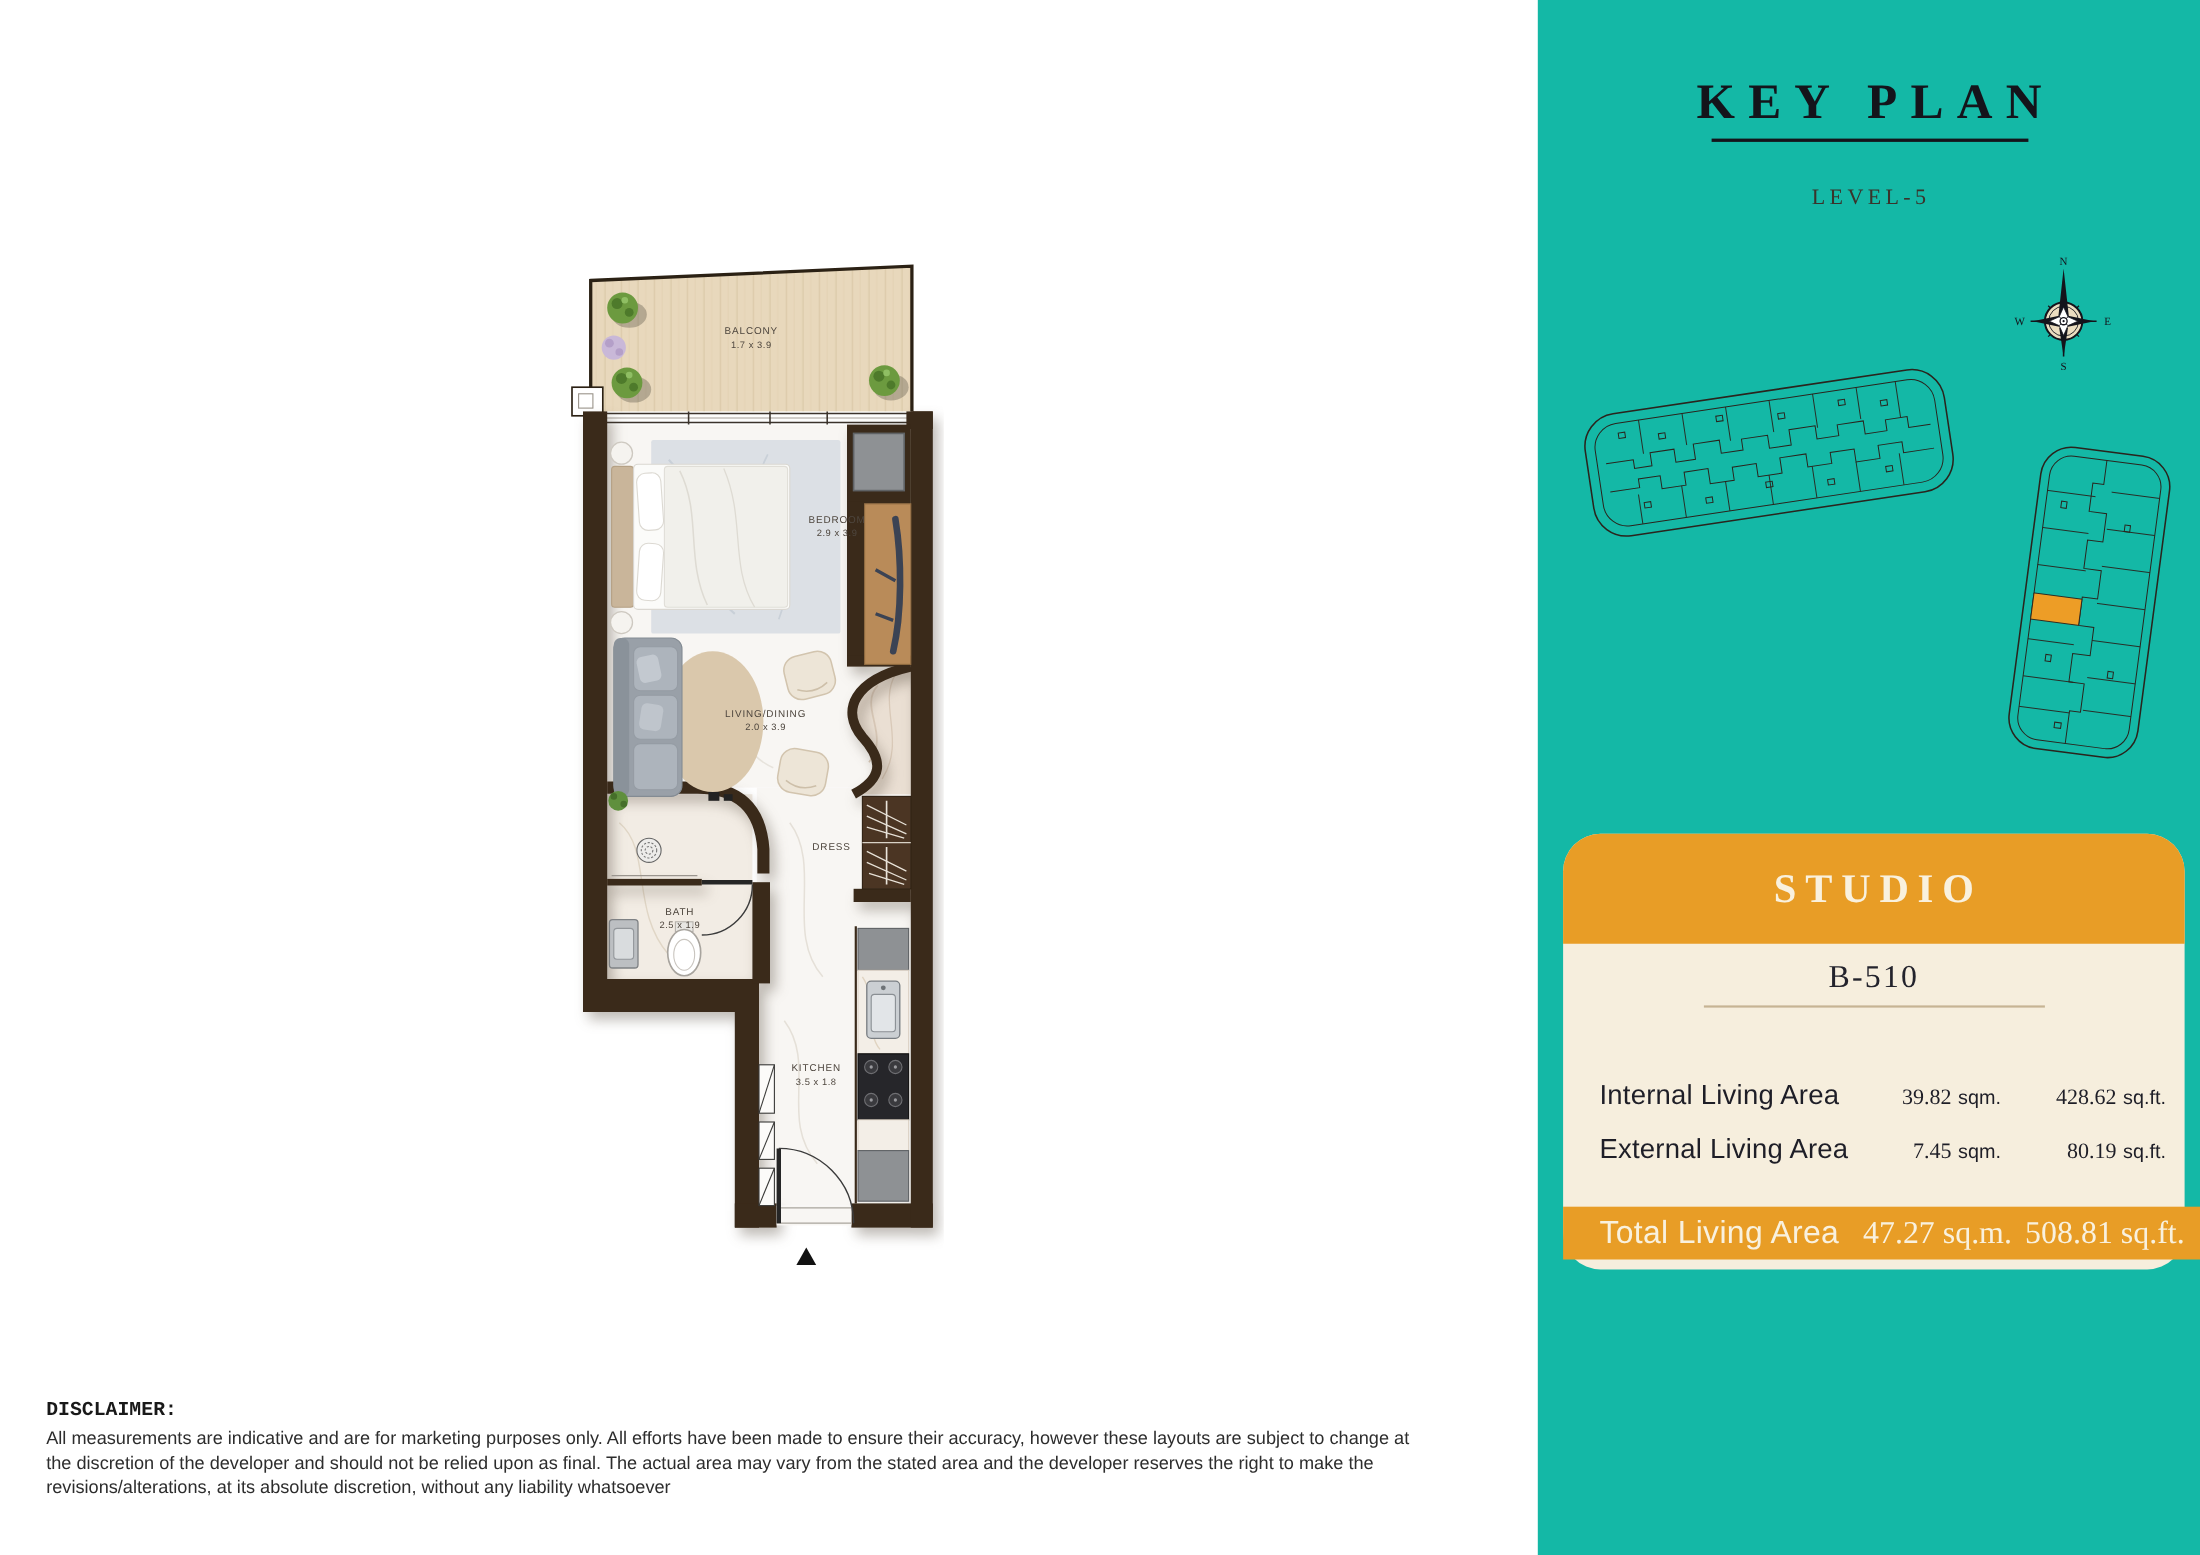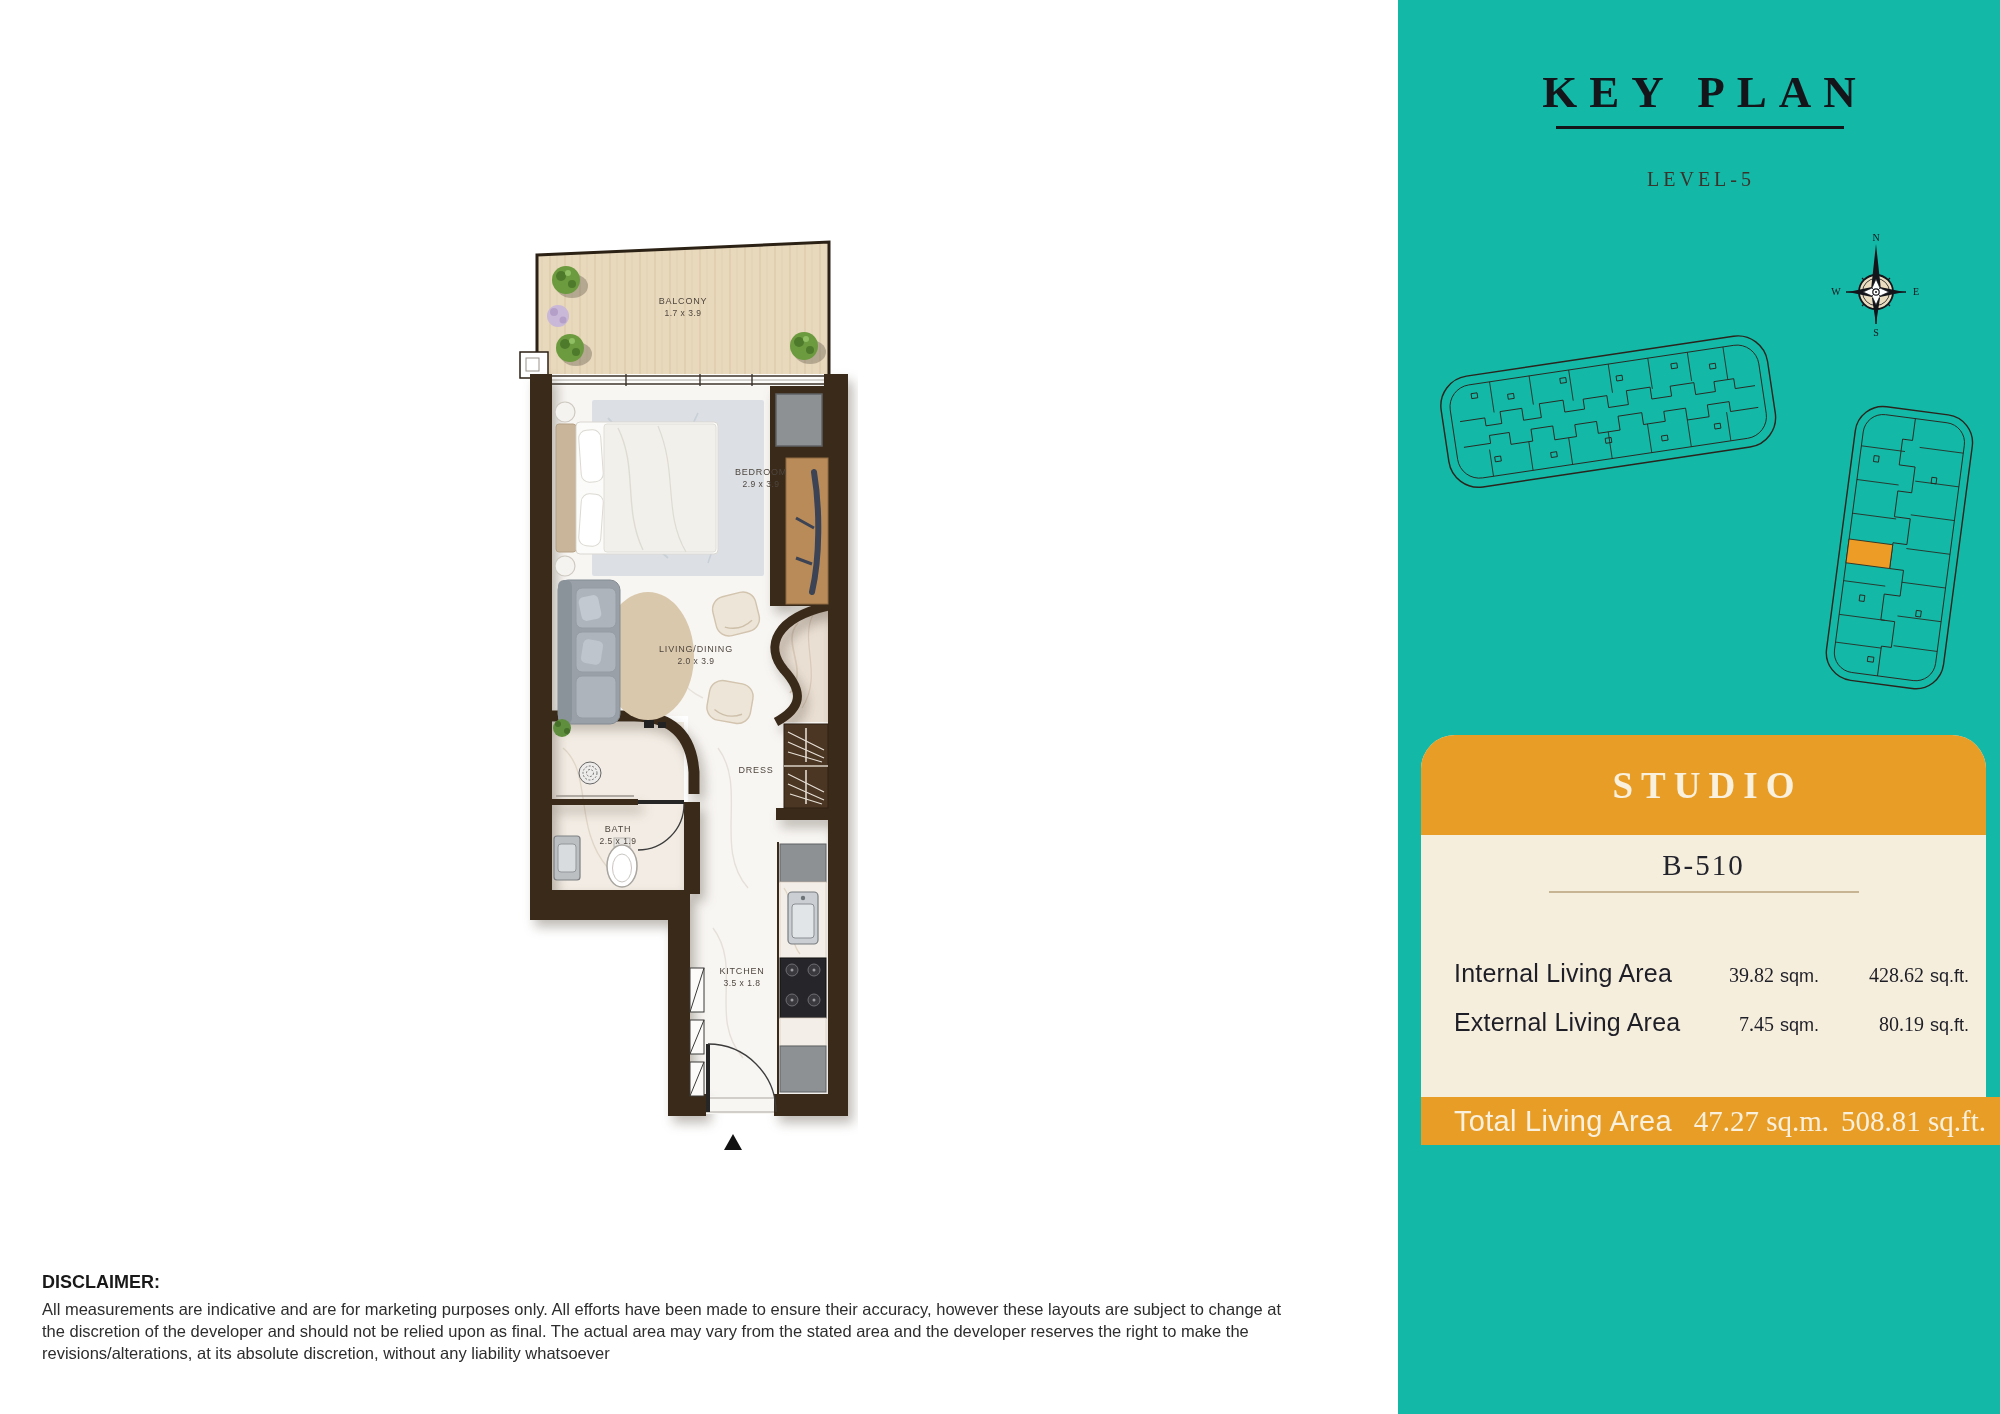--- a/index.html
+++ b/index.html
@@ -20,21 +20,21 @@
     position:absolute; left:0; top:168px; width:602px; text-align:center;
     font-family:"Liberation Serif", serif; font-weight:500;
     font-size:20px; letter-spacing:4px; text-indent:4px; color:#3A332B;
   }
   .compass { position:absolute; left:430px; top:232px; }
   .bldg1 { position:absolute; left:18px; top:330px; }
   .bldg2 { position:absolute; left:424px; top:396px; }
 
   
   .card {
-    position:absolute; left:23px; top:735px; width:565px; height:396px;
+    position:absolute; left:23px; top:758px; width:565px; height:396px;
     background:#F6EEDD; border-radius:34px;
   }
   .card-header {
     height:100px; background:#E89D26; border-radius:34px 34px 0 0;
     display:flex; align-items:center; justify-content:center;
   }
   .card-header .hdr-text {
     font-family:"Liberation Serif", serif; font-weight:600;
     font-size:37px; letter-spacing:8px; text-indent:8px; color:#F9F1DE;
   }
@@ -53,21 +53,21 @@
   .total-bar {
     position:absolute; left:1421px; top:1050px; width:579px; height:48px;
     background:#E89D26; color:#F9F1DE;margin-top:47px;
   }
   .tb-label { position:absolute; left:33px; top:8px; font-size:29px; letter-spacing:0.3px; }
   .tb-sqm  { position:absolute; right:171px; top:8px; font-family:"Liberation Serif", serif; font-size:29px; white-space:nowrap; }
   .tb-sqft { position:absolute; right:14px;  top:8px; font-family:"Liberation Serif", serif; font-size:29px; white-space:nowrap; }
 
   
   .disclaimer { position:absolute; left:42px; top:1272px; width:1240px; }
-  .disclaimer-title { font-size:18px; font-weight:bold; color:#191919; margin-bottom:5px; }
+  .disclaimer-title { font-size:18px; font-weight:bold; color:#191919; margin-bottom:5px;font-family:Liberation Mono, monospace; }
   .disclaimer-body  { font-size:16.5px; line-height:22px; color:#2D2D2D; }
 
   
   .plan { position:absolute; left:518px; top:228px; }
   .plan-walls { filter:drop-shadow(5px 7px 6px rgba(70,58,44,0.35)); }
   .plan-label { font-family:"Liberation Sans", sans-serif; font-size:9px; letter-spacing:0.8px; fill:#4E463E; text-anchor:middle; }
   .plan-dim   { font-family:"Liberation Sans", sans-serif; font-size:8.5px; letter-spacing:0.5px; fill:#4E463E; text-anchor:middle; }
   .kplines { stroke:#2A241D; fill:none; }
   .comp-label { font-family:"Liberation Serif", serif; font-size:10px; fill:#14141B; text-anchor:middle; }
 </style>

